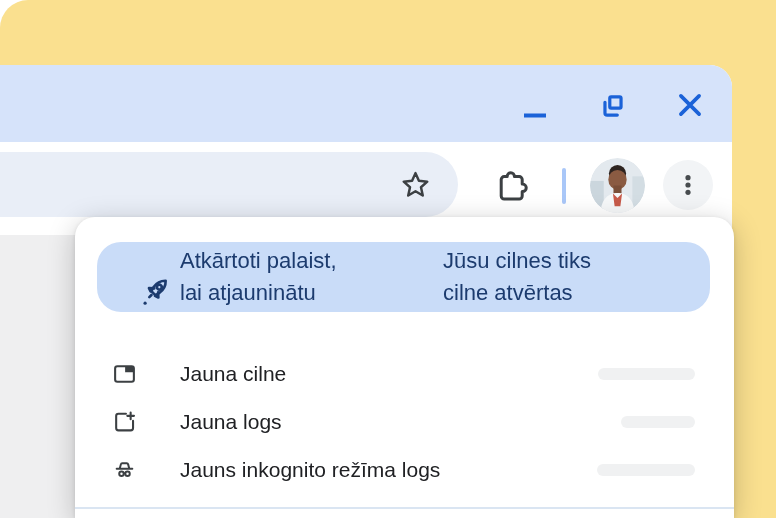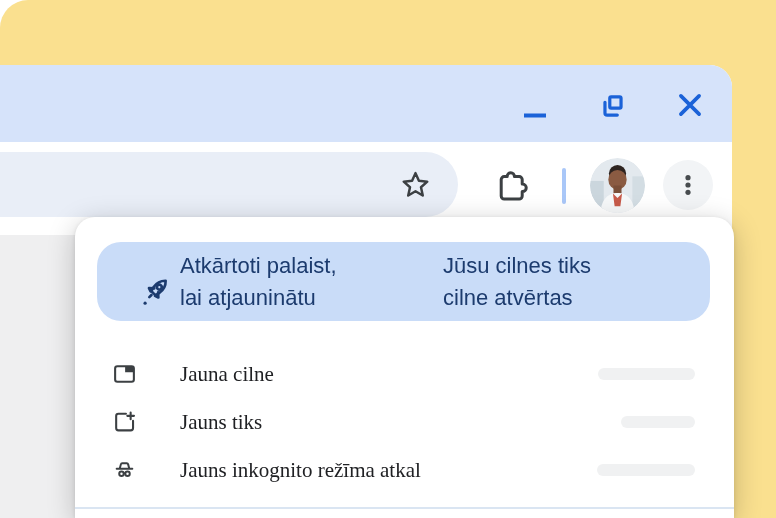--- a/index.html
+++ b/index.html
@@ -86,21 +86,21 @@
   
   .menu-popup {
     position: absolute; left: 75px; top: 217px;
     width: 659px; height: 301px;
     background: #ffffff;
     border-radius: 20px 20px 0 0;
     box-shadow: 0 6px 28px rgba(0,0,0,0.22), 0 1px 4px rgba(0,0,0,0.10);
   }
   .update-banner {
     position: absolute; left: 22px; top: 25px;
-    width: 613px; height: 79px;
+    width: 613px; height: 70px;
     border-radius: 24px;
     background: var(--banner-bg, #C9DCF8);
     cursor: pointer;
   }
   .banner-rocket {
     position: absolute; left: 41px; top: 31px;
     width: 37px; height: 37px;
   }
   .banner-col {
     position: absolute; top: 50%;
@@ -110,21 +110,20 @@
     white-space: nowrap;
   }
   .banner-col.action { left: 83px; }
   .banner-col.info   { left: 346px; }
 
   .menu-list { position: absolute; left: 0; top: 133px; width: 100%; }
   .menu-item {
     position: relative;
     height: 48px; width: 100%;
     cursor: pointer;
-    font-family: Liberation Serif, serif;
   }
   .menu-item .mi-icon {
     position: absolute; left: 37px; top: 50%;
     transform: translateY(-50%);
     width: 25px; height: 25px;
   }
   .menu-item .mi-label {
     position: absolute; left: 105px; top: 50%;
     transform: translateY(-50%);
     font-size: 21px; color: var(--item-text, #202124);
@@ -273,35 +272,35 @@
         <span class="mi-shortcut" style="width:97px;"></span>
       </div>
 
       <div class="menu-item">
         <span class="mi-icon">
           <svg width="25" height="25" viewBox="0 0 24 24">
             <path d="M20.2 10.8 V17.8 C20.2 19 19.2 20 18 20 H6.2 C5 20 4 19 4 17.8 V6.2 C4 5 5 4 6.2 4 H13.4" fill="none" stroke="#3C4043" stroke-width="2" stroke-linecap="round"></path>
             <path d="M17.9 2.9 V9.3 M14.7 6.1 H21.1" stroke="#3C4043" stroke-width="2" stroke-linecap="round" fill="none"></path>
           </svg>
         </span>
-        <span class="mi-label">Jauns tiks</span>
+        <span class="mi-label">Jauna logs</span>
         <span class="mi-shortcut" style="width:74px;"></span>
       </div>
 
       <div class="menu-item">
         <span class="mi-icon">
           <svg width="25" height="25" viewBox="0 0 24 24">
             <path d="M4.5 10.9 H19.5" stroke="#3C4043" stroke-width="1.9" stroke-linecap="round" fill="none"></path>
             <path d="M7.4 10.9 L8.5 6.6 C8.66 6 9.2 5.6 9.82 5.6 H14.18 C14.8 5.6 15.34 6 15.5 6.6 L16.6 10.9" fill="none" stroke="#3C4043" stroke-width="1.9" stroke-linejoin="round"></path>
             <circle cx="9.1" cy="15.6" r="2.15" fill="none" stroke="#3C4043" stroke-width="1.9"></circle>
             <circle cx="14.9" cy="15.6" r="2.15" fill="none" stroke="#3C4043" stroke-width="1.9"></circle>
             <path d="M11.25 15.3 C11.75 15 12.25 15 12.75 15.3" stroke="#3C4043" stroke-width="1.6" fill="none" stroke-linecap="round"></path>
           </svg>
         </span>
-        <span class="mi-label">Jauns inkognito režīma atkal</span>
+        <span class="mi-label">Jauns inkognito režīma logs</span>
         <span class="mi-shortcut" style="width:98px;"></span>
       </div>
 
     </div>
 
     <div class="menu-divider"></div>
   </div>
 
 </div>
 

